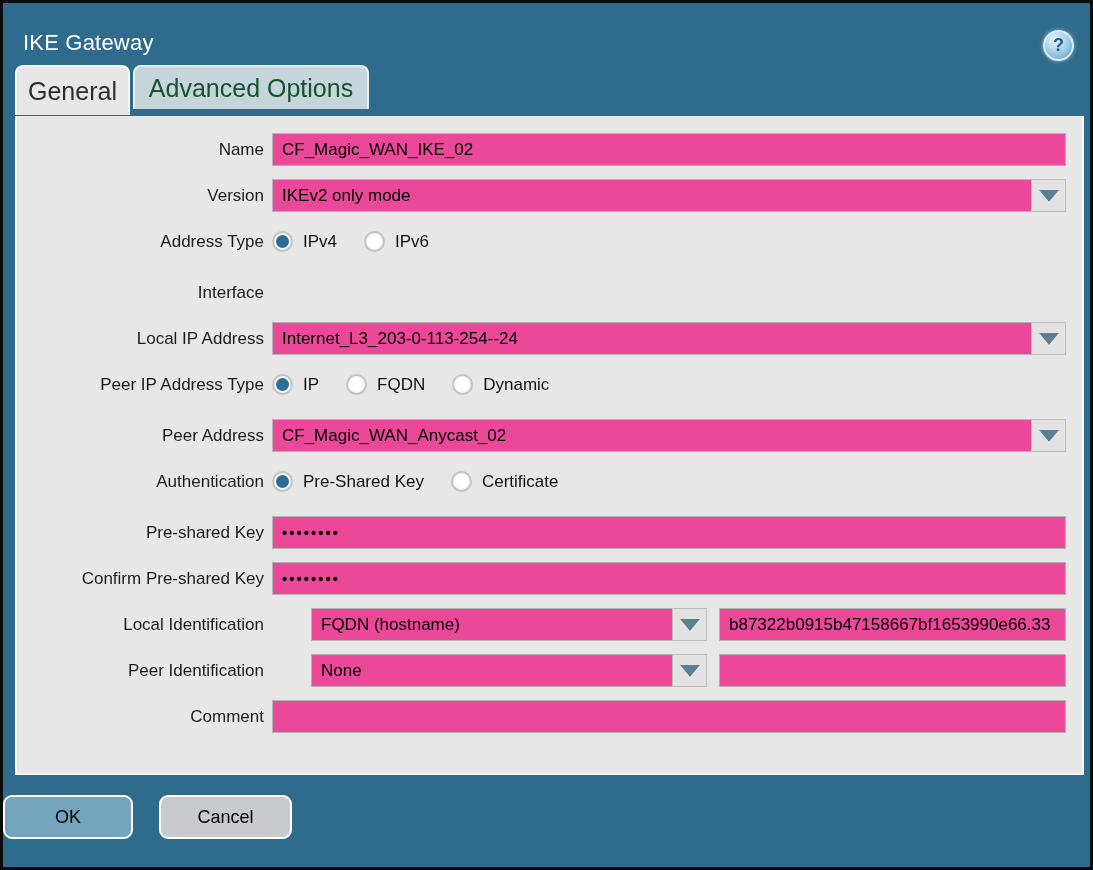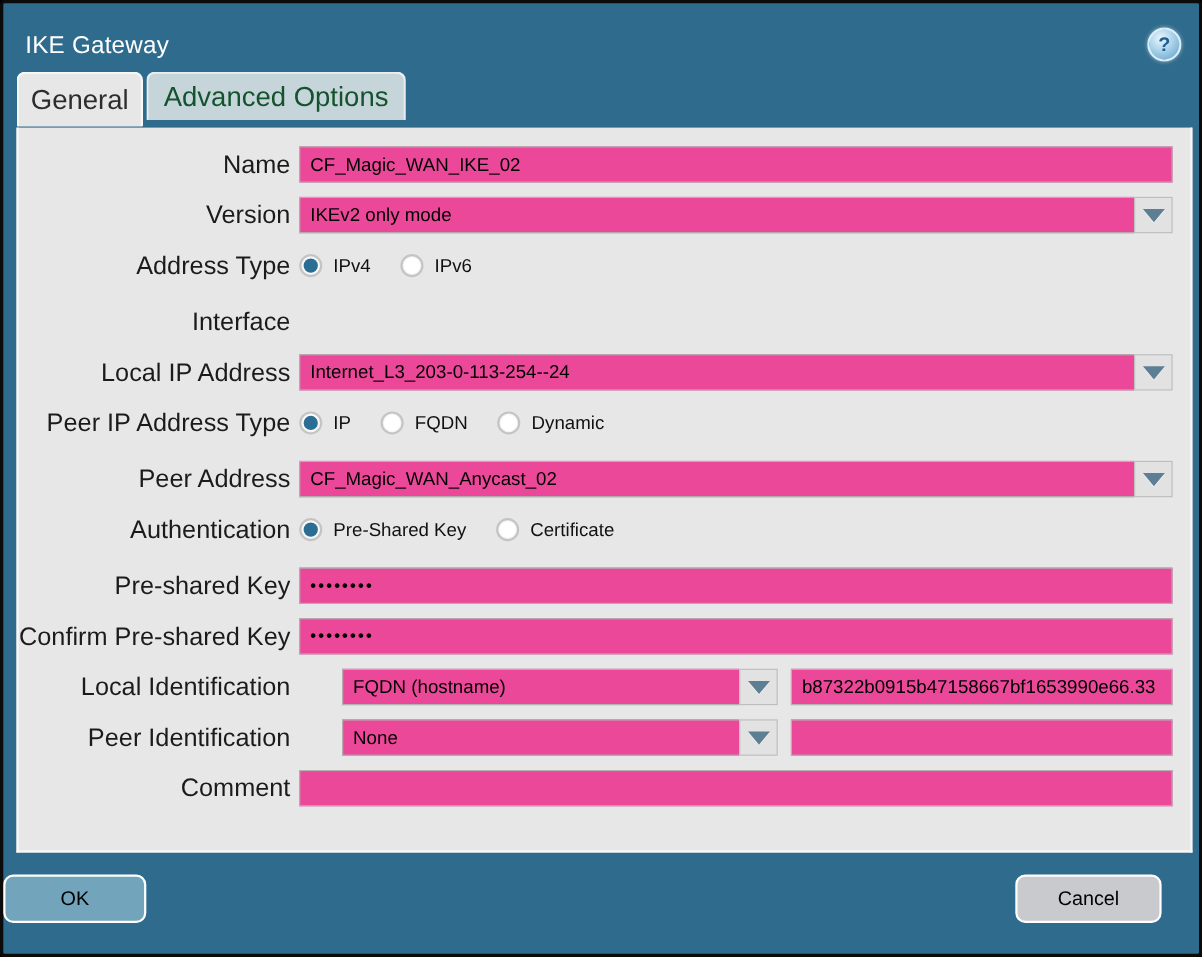--- a/index.html
+++ b/index.html
@@ -5,21 +5,21 @@
   * { box-sizing: border-box; margin: 0; padding: 0; }
   html, body { width: 1093px; height: 870px; background: #000; overflow: hidden;
     font-family: "Liberation Sans", sans-serif; }
   .dialog {
     position: absolute; left: 0; top: 0; width: 1093px; height: 870px;
     background: var(--header_teal, #2f6b8c);
     border: 3px solid #0b0b0b; border-radius: 4px;
   }
   
   .titlebar { height: 62px; display: flex; justify-content: space-between;
-    align-items: center; padding: 13px 16px 0 20px; gap: 32px; }
+    align-items: flex-start; padding: 27px 16px 0 20px; gap: 32px; }
   .title { color: #ffffff; font-size: 22px; letter-spacing: 0.2px; }
   .help-icon {
     width: 31px; height: 31px; border-radius: 50%;
     background: radial-gradient(circle at 38% 30%, #eaf6fd 0%, #a9d2ea 45%, #5d9cc4 100%);
     border: 2px solid #d9edf9; box-shadow: 0 0 4px rgba(255,255,255,0.5);
     color: #1d5d92; font-weight: bold; font-size: 18px;
     display: flex; align-items: center; justify-content: center; cursor: pointer;
   }
   
   .tabs { display: flex; align-items: flex-start; padding-left: 12px; height: 48px; position: relative; z-index: 2; }
@@ -38,21 +38,21 @@
   
   .panel {
     position: absolute; left: 12px; top: 113px; width: 1069px; height: 659px;
     background: var(--panel_gray, #e7e7e7);
     border: 2px solid #f8f8f8; border-top: none;
     padding: 17px 16px 0 0; z-index: 1;
   }
   .row { display: grid; grid-template-columns: 247px 1fr; column-gap: 8px;
     align-items: center; margin-bottom: 13px; min-height: 33px; }
   .row.radio-row { margin-bottom: 18px; }
-  .label { text-align: right; font-size: 23px; color: #1b1b1b; }
+  .label { text-align: right; font-size: 17px; color: #1b1b1b; }
   .tbox { width: 100%; height: 33px; border: 1px solid #b3b3b3; background: #ec4899;
     font-family: "Liberation Sans", sans-serif; font-size: 17px; color: #000;
     padding: 0 9px; outline: none; }
   .pw { font-size: 15px; letter-spacing: 2px; font-weight: bold; }
   .combo { display: flex; align-items: stretch; }
   .combo .tbox { flex: 1; border-right: none; }
   .dd-btn { width: 35px; height: 33px; background: #e2e2e2; border: 1px solid #bdbdbd;
     display: flex; align-items: center; justify-content: center; cursor: pointer; }
   .dd-arrow { width: 0; height: 0; border-left: 10px solid transparent;
     border-right: 10px solid transparent; border-top: 12px solid #5d7f93;
@@ -64,21 +64,21 @@
   .radio-group { display: flex; align-items: center; gap: 27px; }
   .radio-opt { display: flex; align-items: center; gap: 10px; }
   .radio { width: 21px; height: 21px; border-radius: 50%; background: #fff;
     border: 2px solid #c4c4c4; box-shadow: inset 0 0 2px rgba(0,0,0,0.15);
     display: flex; align-items: center; justify-content: center; cursor: pointer; }
   .radio.selected::after { content: ""; width: 13px; height: 13px; border-radius: 50%;
     background: var(--radio_selected, #2b6d93); }
   .radio-label { font-size: 17px; color: #111; }
   
   .footer { position: absolute; left: 0; bottom: 0; width: 100%; height: 92px;
-    display: flex; justify-content: space-between; align-items: center;
+    display: flex; justify-content: flex-start; align-items: center;
     gap: 26px; padding-right: 34px; padding-bottom: 8px; }
   .btn { height: 44px; border-radius: 9px; border: 2px solid #ffffff;
     font-family: "Liberation Sans", sans-serif; font-size: 18px; color: #000;
     cursor: pointer; }
   .btn.ok { width: 130px; background: var(--ok_button, #72a4bc); }
   .btn.cancel { width: 133px; background: var(--cancel_button, #c9cacd); }
 </style>
 </head>
 <body>
 

